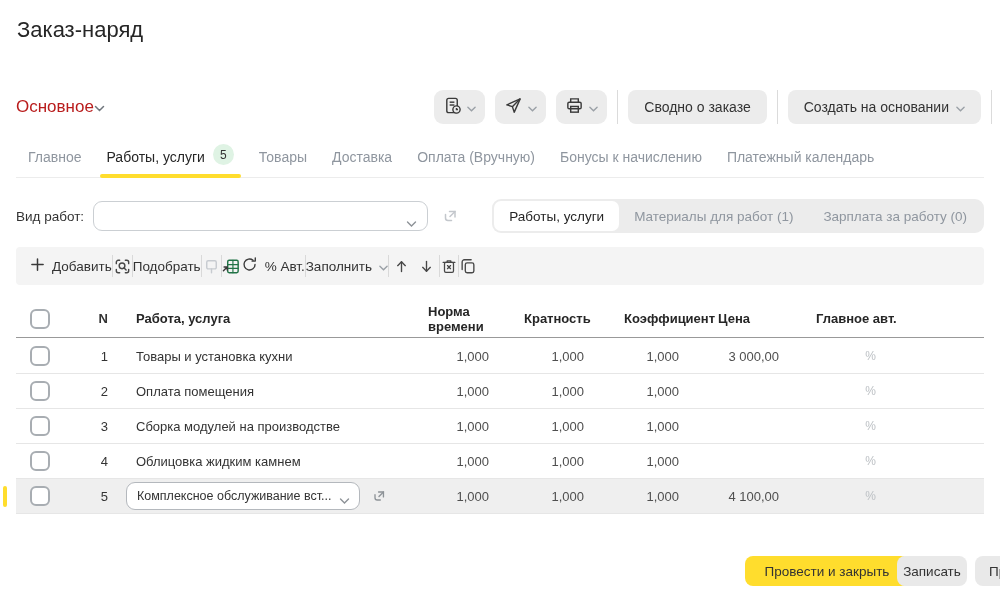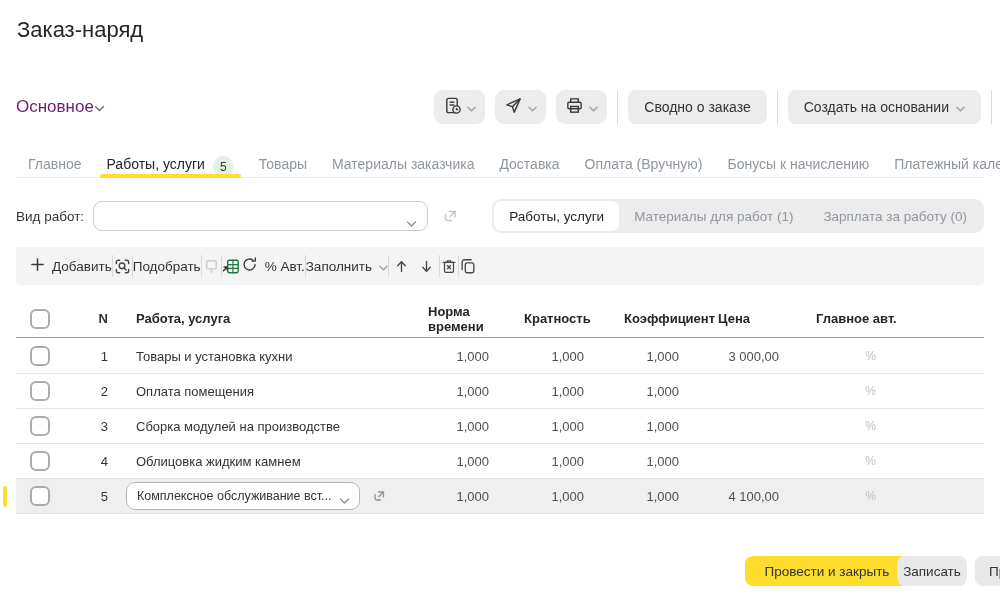--- a/index.html
+++ b/index.html
@@ -13,40 +13,40 @@
   }
   .page-title {
     position: absolute; top: 17px; left: 17px;
     font-size: 22px; font-weight: 500; color: #262626;
   }
   
   .header-row {
     position: absolute; top: 88px; left: 16px; right: 8px; height: 38px;
     display: flex; align-items: center;
   }
-  .section-switch { display: flex; align-items: center; font-size: 17px; color: #701a75; cursor: pointer; }
+  .section-switch { display: flex; align-items: center; font-size: 17px; color: #b91c1c; cursor: pointer; }
   .header-right { margin-left: auto; display: flex; align-items: center; gap: 10px; }
   .icon-btn {
     height: 34px; padding: 0 9px; border: none; border-radius: 9px;
     background: #ECECEC; display: flex; align-items: center; gap: 5px; cursor: pointer;
   }
   .pill-btn {
     height: 34px; padding: 0 16px; border: none; border-radius: 8px;
     background: #ECECEC; display: flex; align-items: center; gap: 7px;
     font-size: 14px; color: #333; font-family: inherit; cursor: pointer; white-space: nowrap;
   }
   .v-sep { width: 1px; height: 34px; background: #DBDBDB; }
   
   .tabs {
     position: absolute; top: 147px; left: 16px; right: 16px; height: 31px;
     display: flex; gap: 25px; border-bottom: 1px solid #ECECEC; padding-left: 12px;
   }
   .tab {
     font-size: 14px; color: #8F969F; padding-bottom: 12px; position: relative;
-    display: flex; align-items: flex-start; gap: 8px; white-space: nowrap; cursor: pointer; margin-top: 9px;
+    display: flex; align-items: flex-end; gap: 8px; white-space: nowrap; cursor: pointer; margin-top: 9px;
   }
   .tab.active { color: #262626; }
   .tab.active::after {
     content: ""; position: absolute; left: -7px; right: -7px; bottom: -1px;
     height: 4px; border-radius: 3px; background: #FFDD2D;
   }
   .tab-badge {
     width: 21px; height: 21px; border-radius: 50%; background: #DFF3E4;
     color: #333; font-size: 12px; display: flex; align-items: center; justify-content: center;
   }
@@ -216,23 +216,20 @@
       <span>Главное</span>
     </div>
   <div class="tab active">
     <span>Работы, услуги</span>
     <span class="tab-badge">5</span>
   </div>
   <div class="tab">
       <span>Товары</span>
     </div>
   <div class="tab">
-      <span>Материалы заказчика</span>
-    </div>
-  <div class="tab">
       <span>Доставка</span>
     </div>
   <div class="tab">
       <span>Оплата (Вручную)</span>
     </div>
   <div class="tab">
       <span>Бонусы к начислению</span>
     </div>
   <div class="tab">
       <span>Платежный календарь</span>

